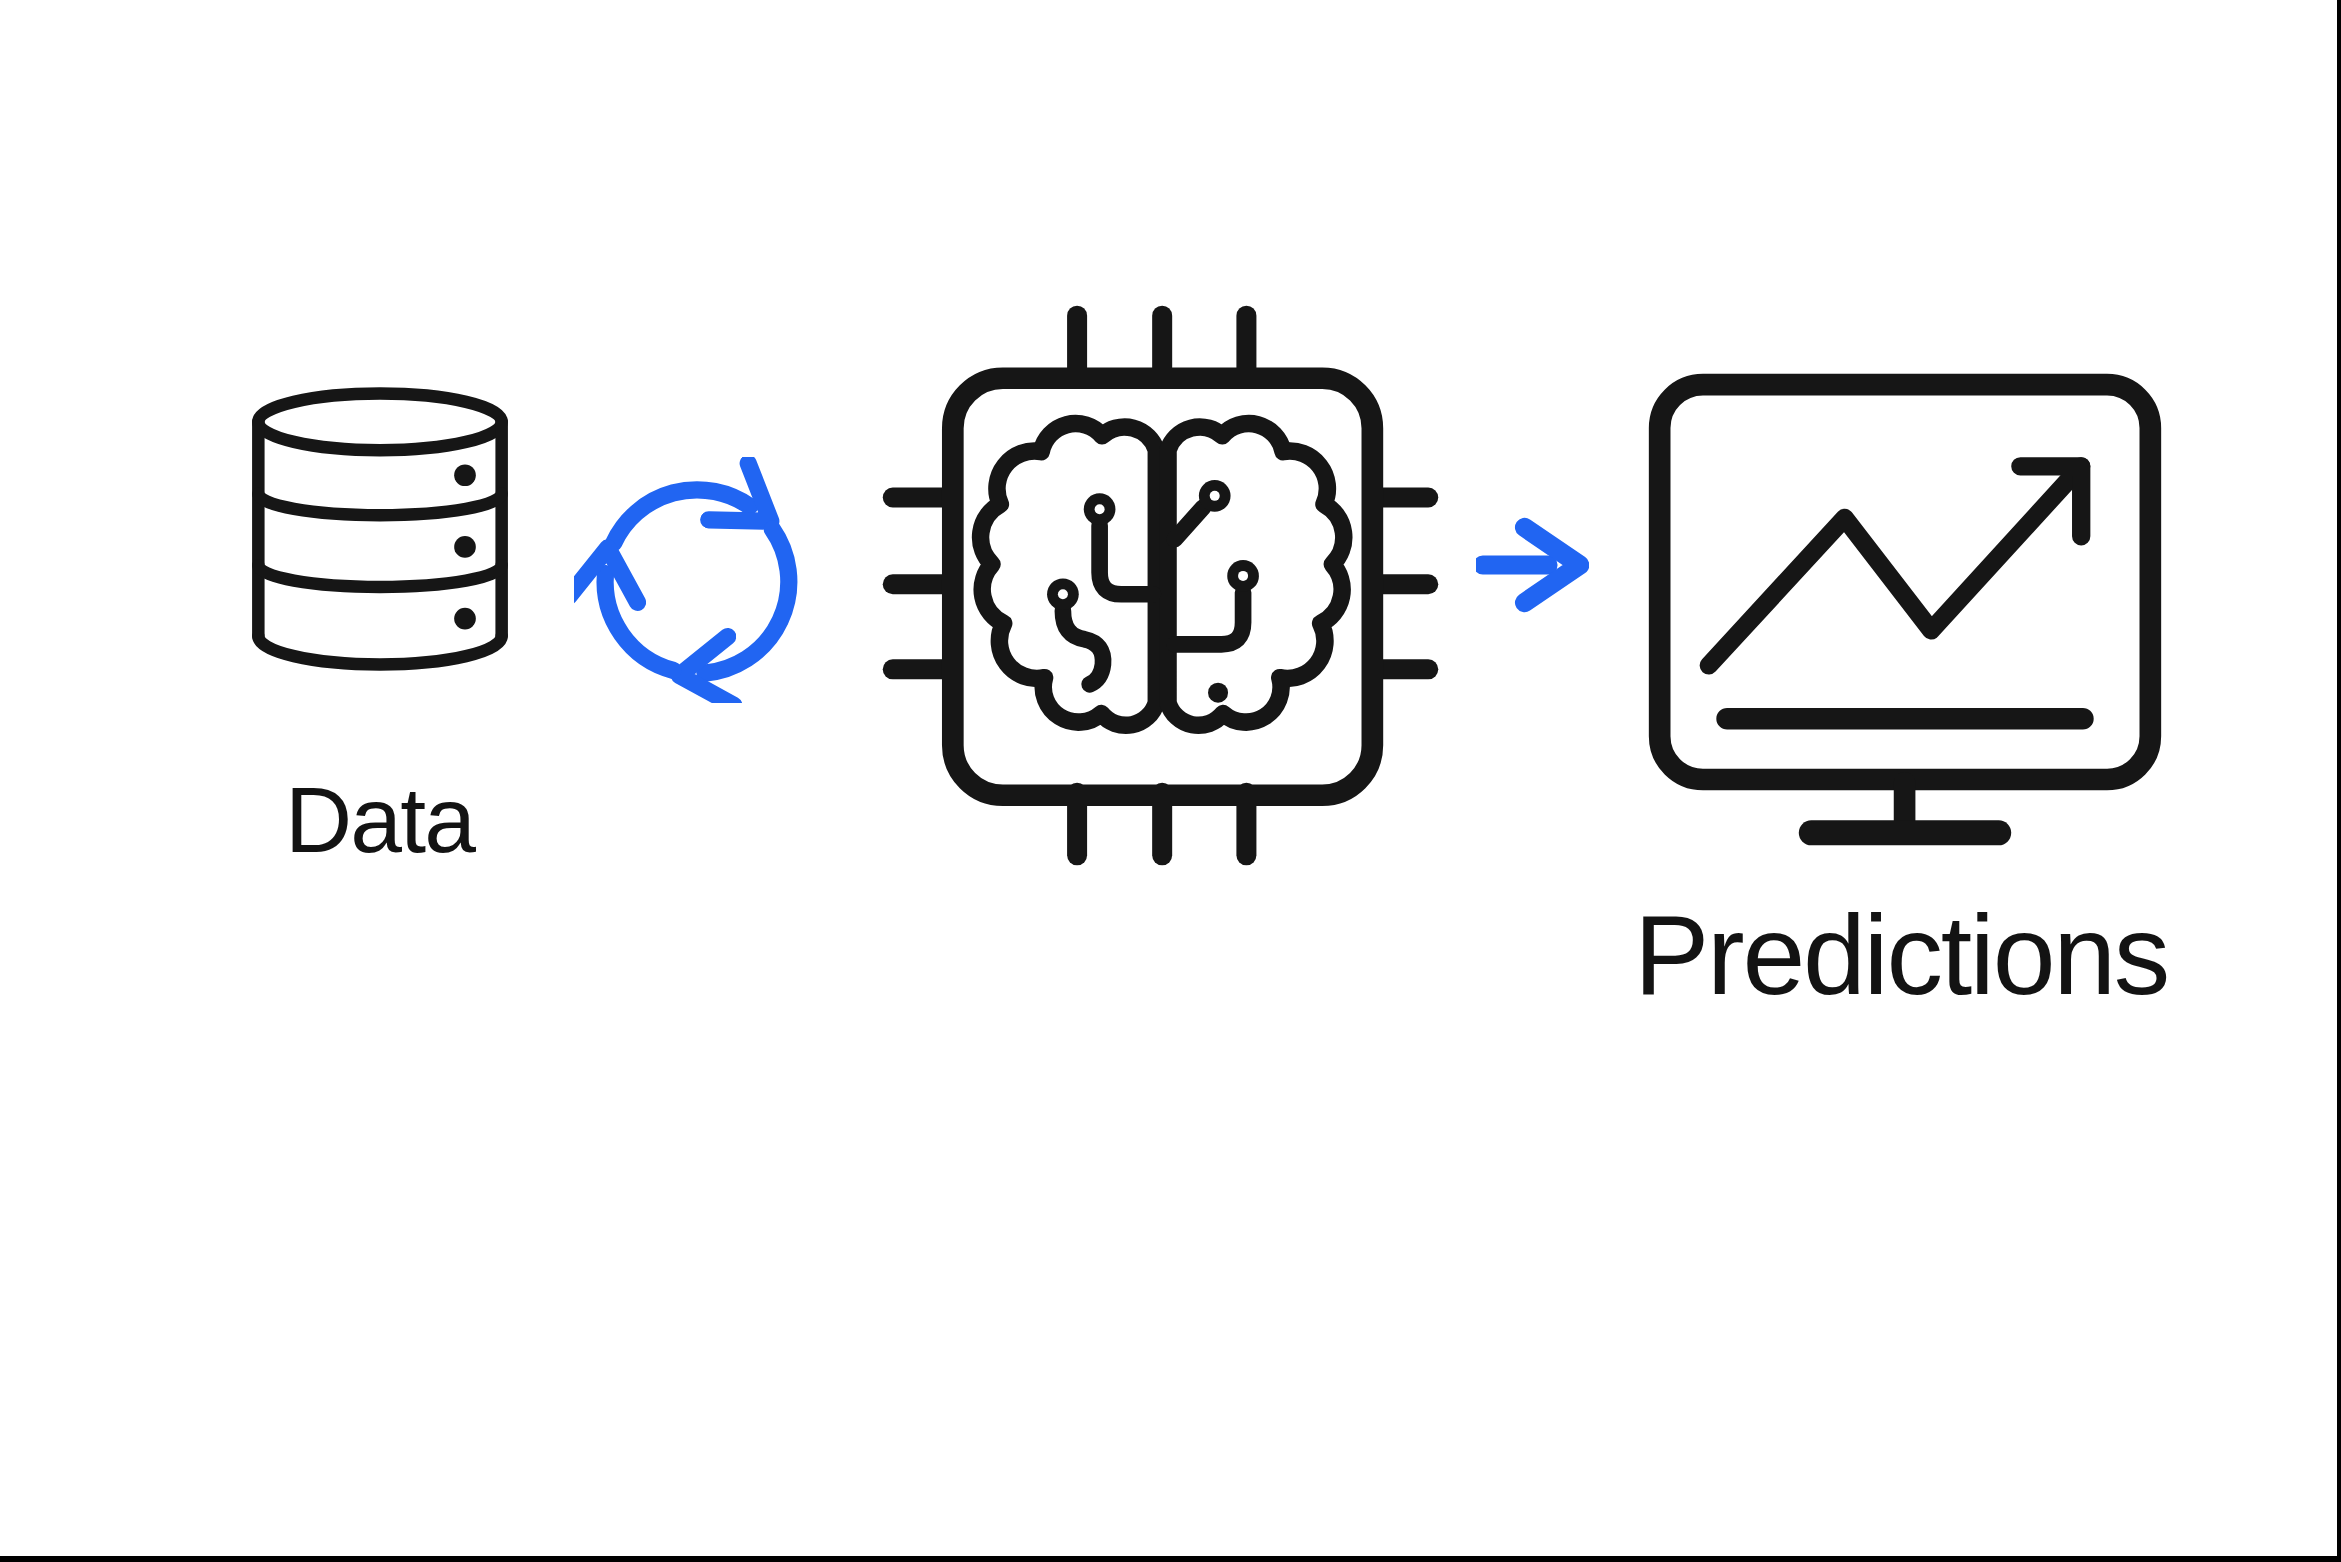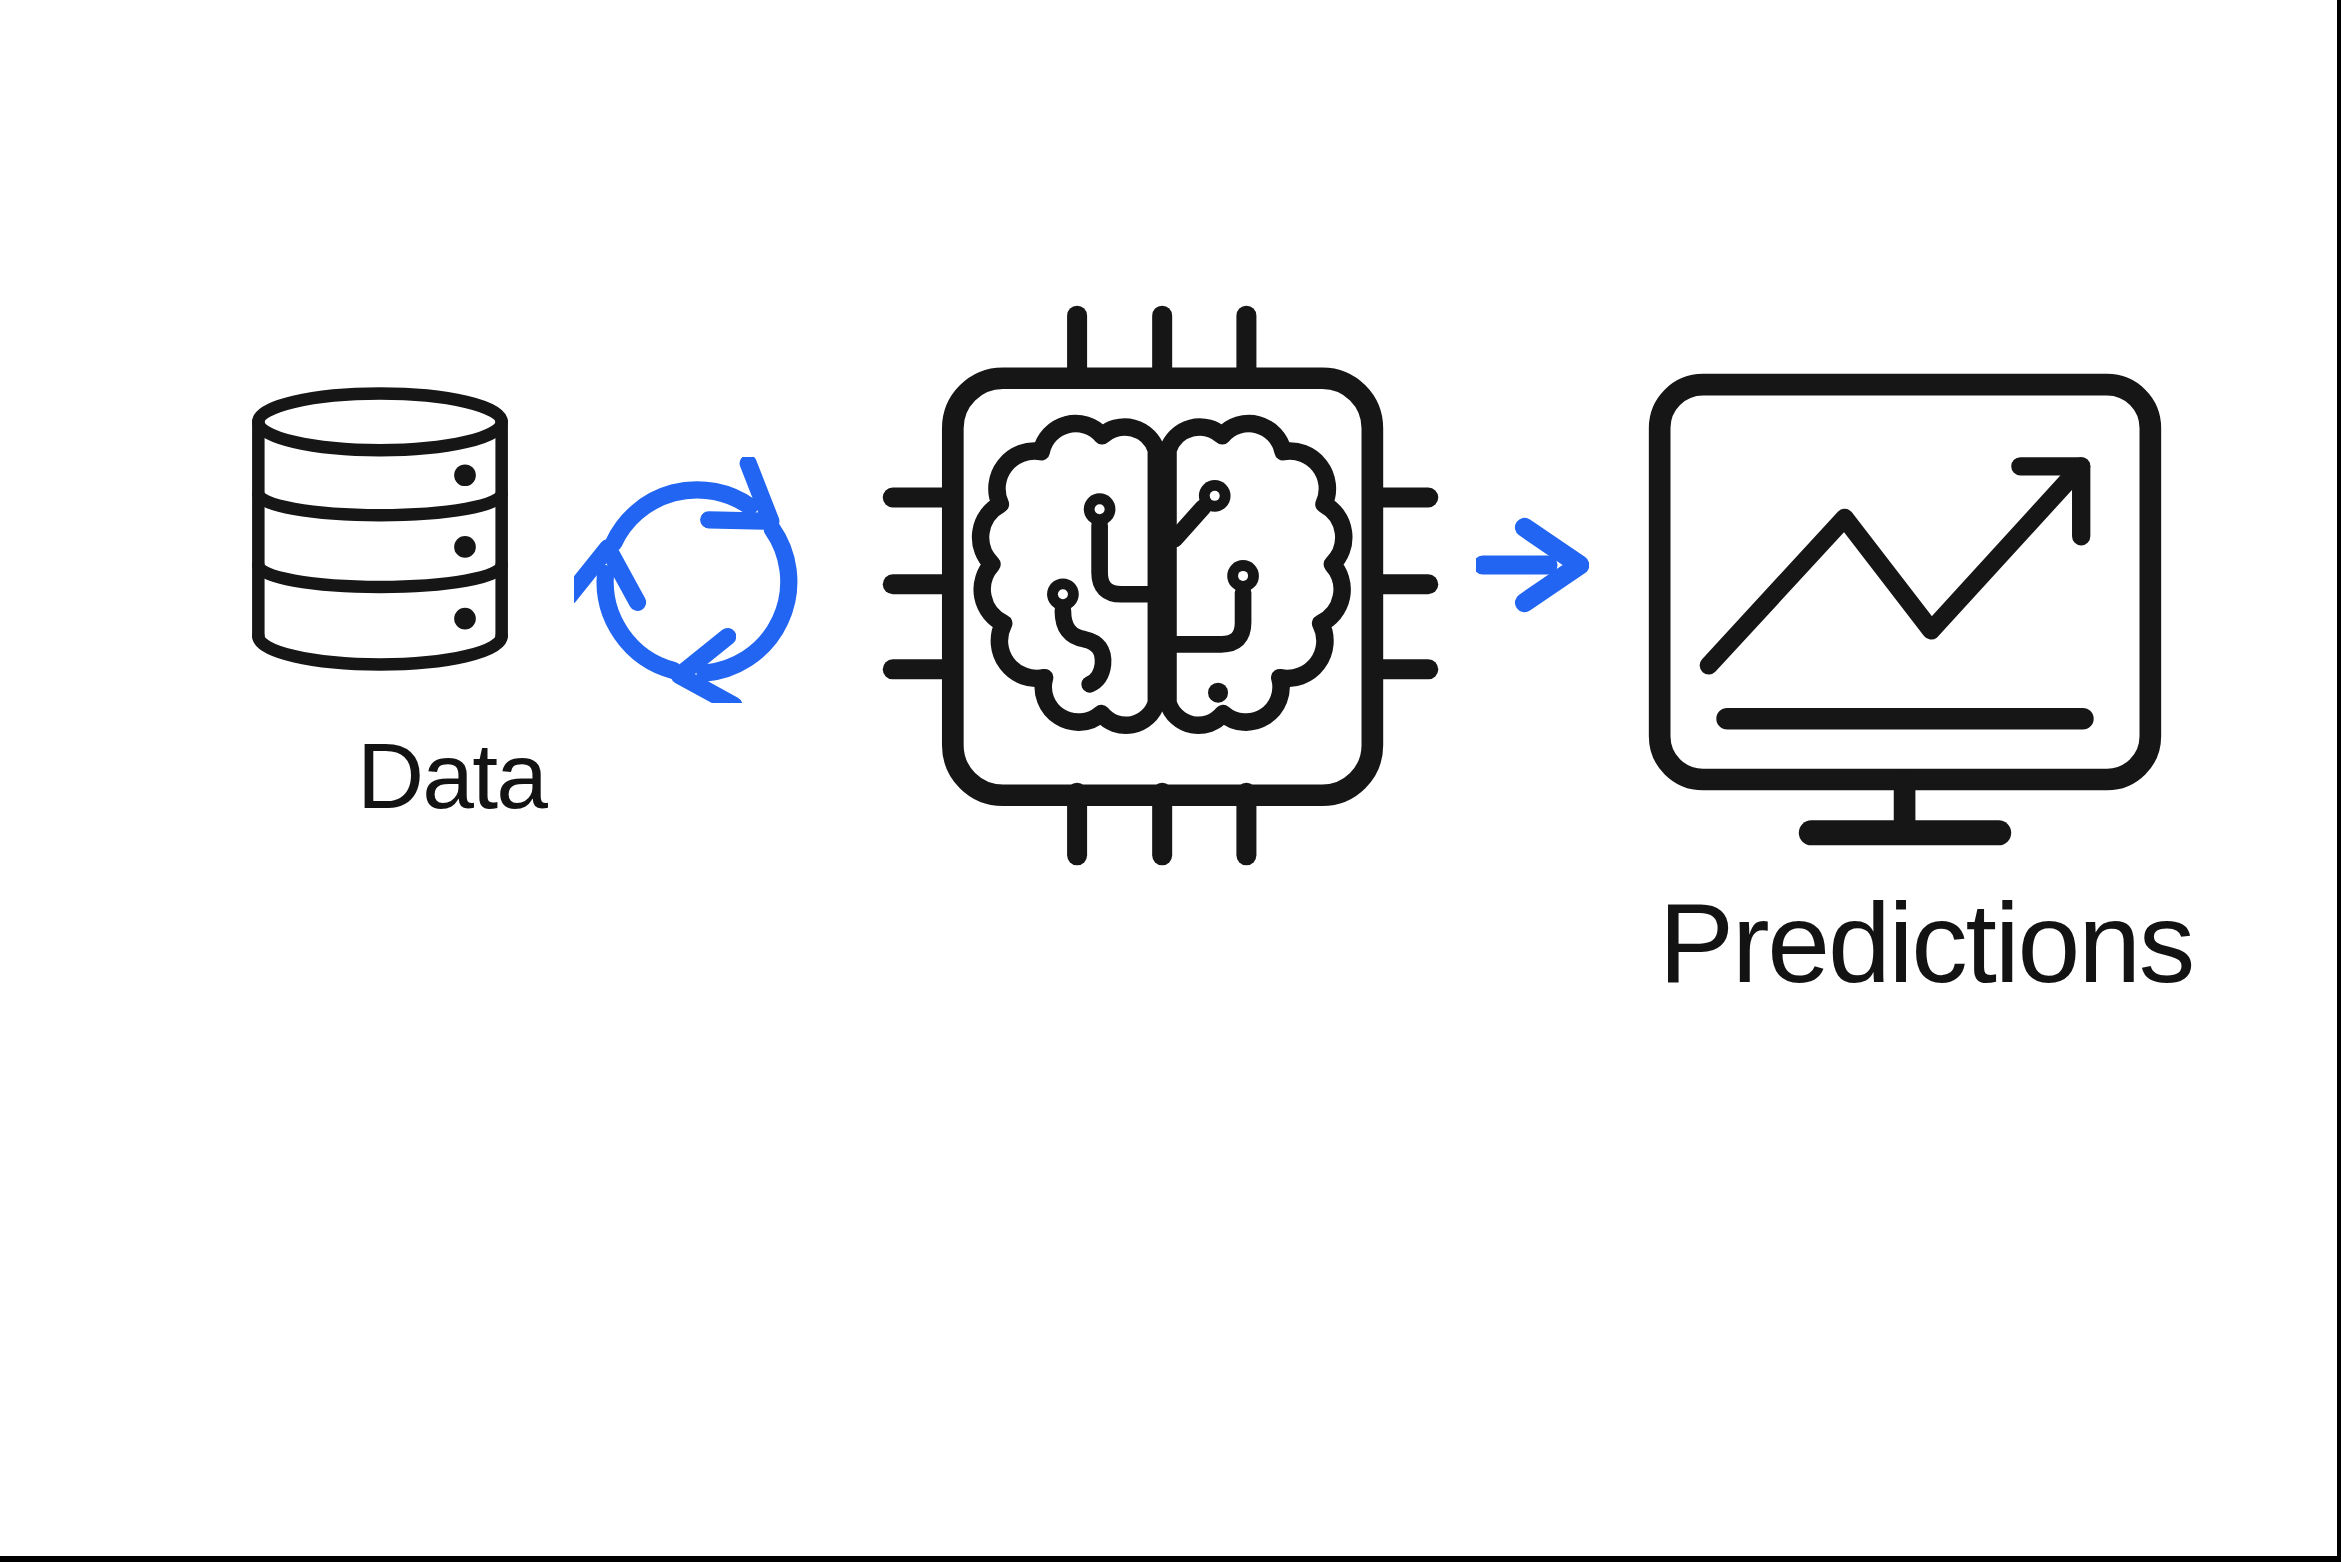--- a/index.html
+++ b/index.html
@@ -11,22 +11,23 @@
     font-family:"Liberation Sans", sans-serif;
   }
   .abs{position:absolute;}
   .icon svg{display:block;width:100%;height:100%;}
   .lbl{
     position:absolute;
     color:var(--text,#131313);
     font-weight:500;
     line-height:1;
     letter-spacing:-0.02em;
-    text-align:right;
+    text-align:center;
     white-space:nowrap;
+    margin-top:44px;
   }
   
   .ink{stroke:var(--ink,#161616);fill:none;}
   .ink-fill{fill:var(--ink,#161616);stroke:none;}
   .white-fill{fill:#ffffff;stroke:none;}
   .accent{stroke:var(--accent,#2165f2);fill:none;}
   .edge{background:#000000;}
 </style>
 </head>
 <body>
@@ -138,19 +139,19 @@
         <path d="M447 112 H520 V196"></path>
       </g>
       <g class="ink" stroke-linecap="round">
         <path d="M95 415 H522" stroke-width="26"></path>
         <path d="M308 492 V550" stroke-width="26"></path>
         <path d="M196 552 H421" stroke-width="30"></path>
       </g>
     </svg>
   </div>
 
-  <div class="lbl" style="left:1609px;top:887px;width:584px;font-size:113px;">Predictions</div>
+  <div class="lbl" style="left:1609px;top:855px;width:584px;font-size:113px;">Predictions</div>
 
   <div class="abs edge" style="left:0;top:1556px;width:2342px;height:6.7px;"></div>
   <div class="abs edge" style="left:2337px;top:0;width:5px;height:1562px;"></div>
 
 </div>
 
 
 </body></html>

